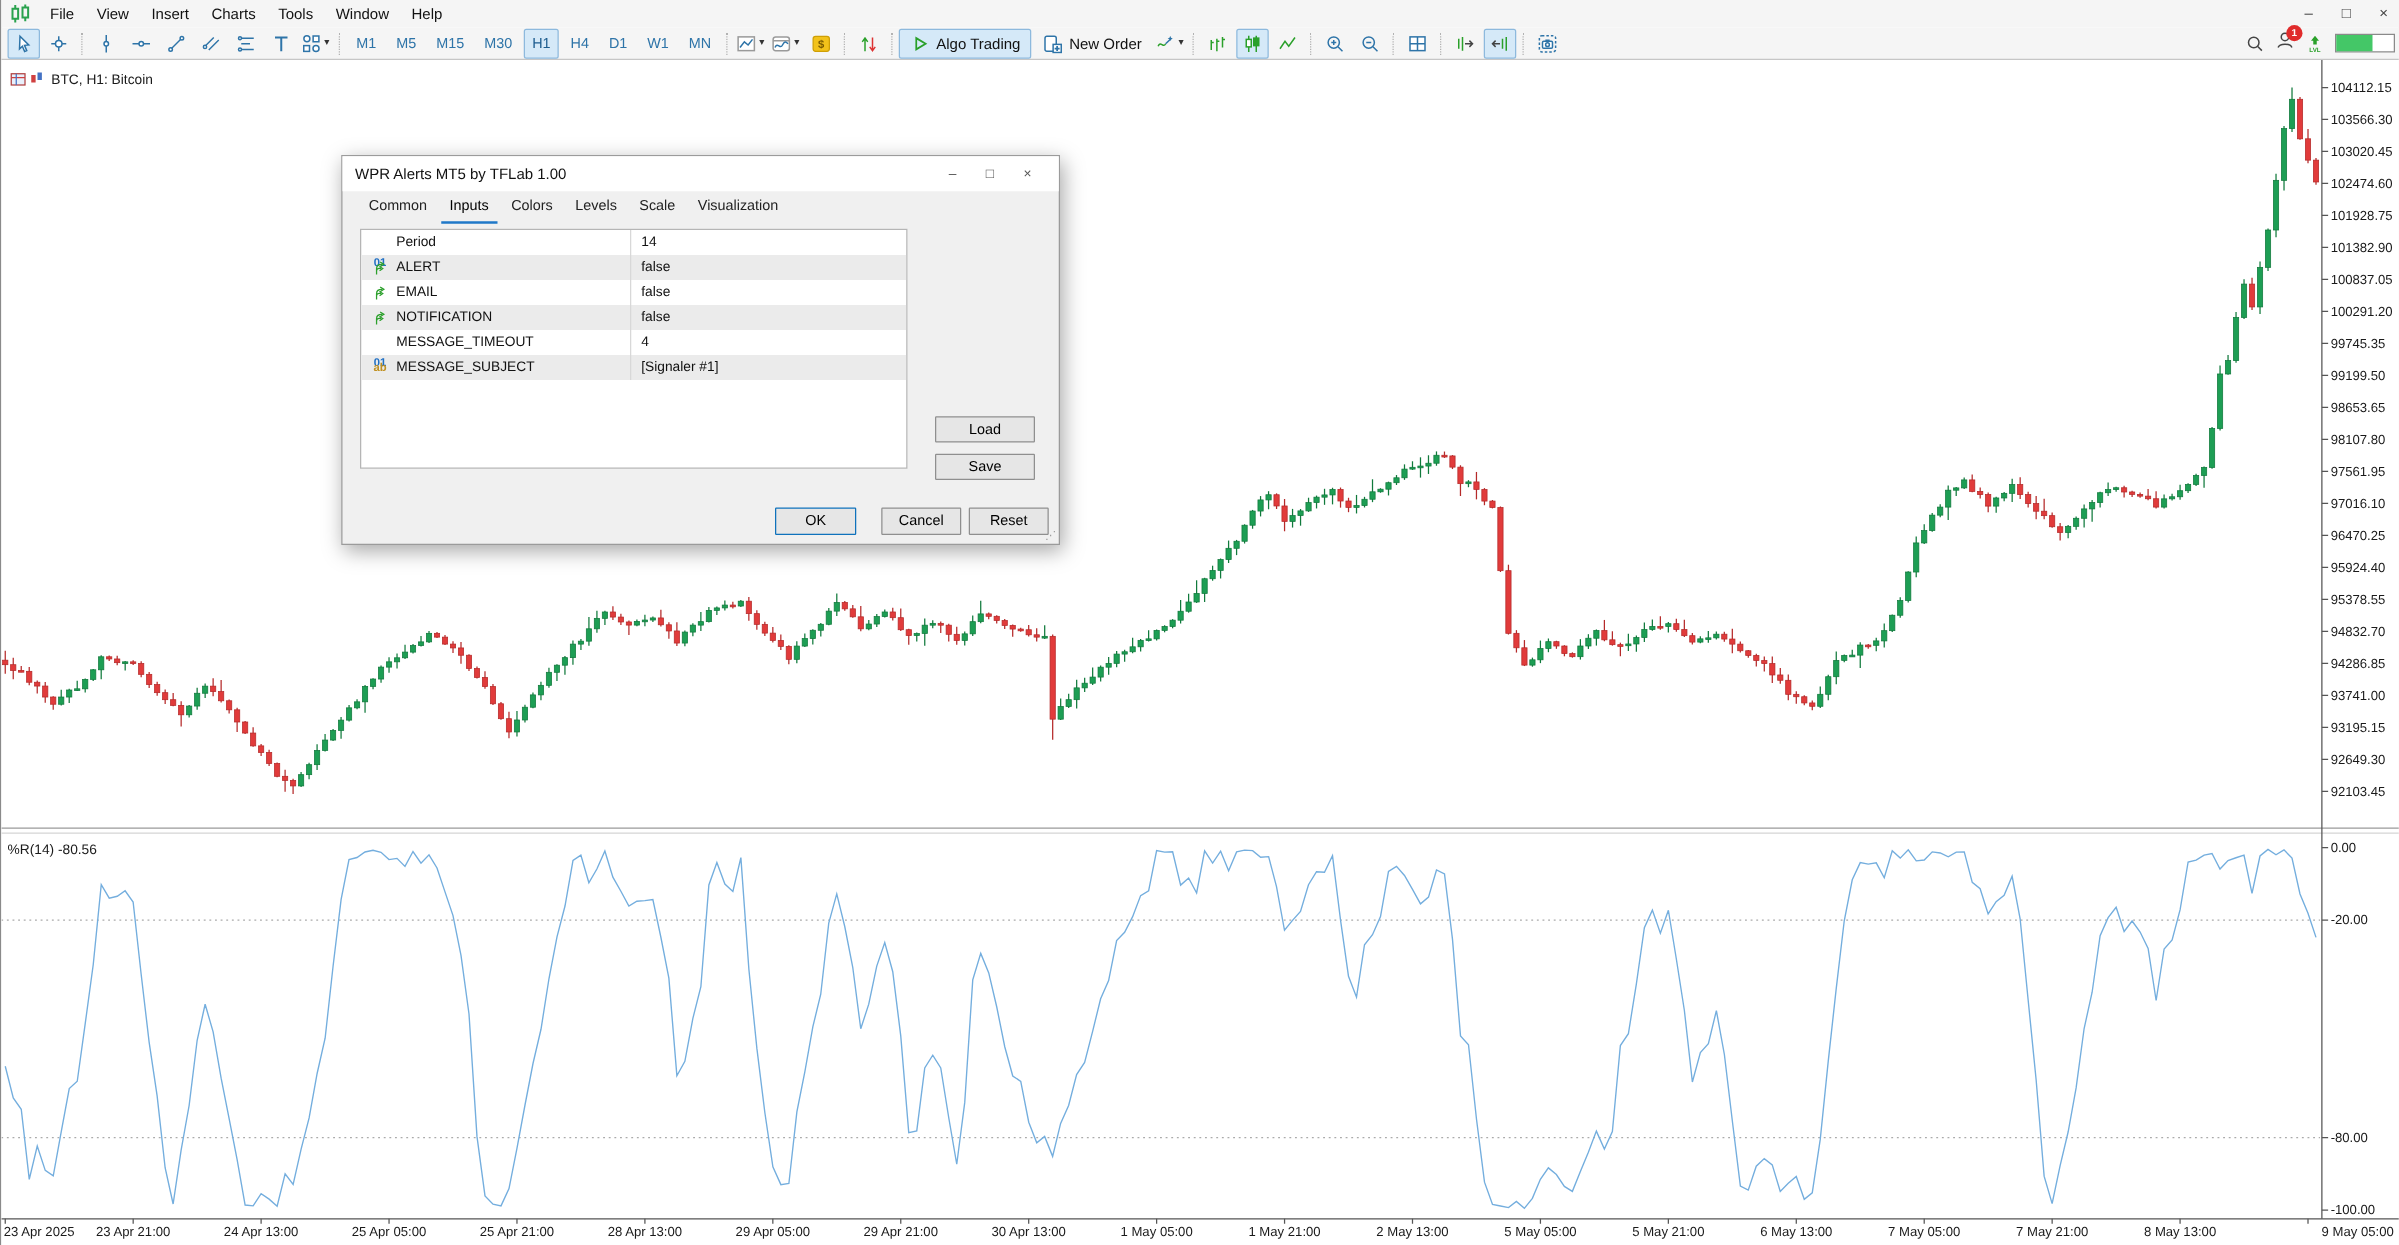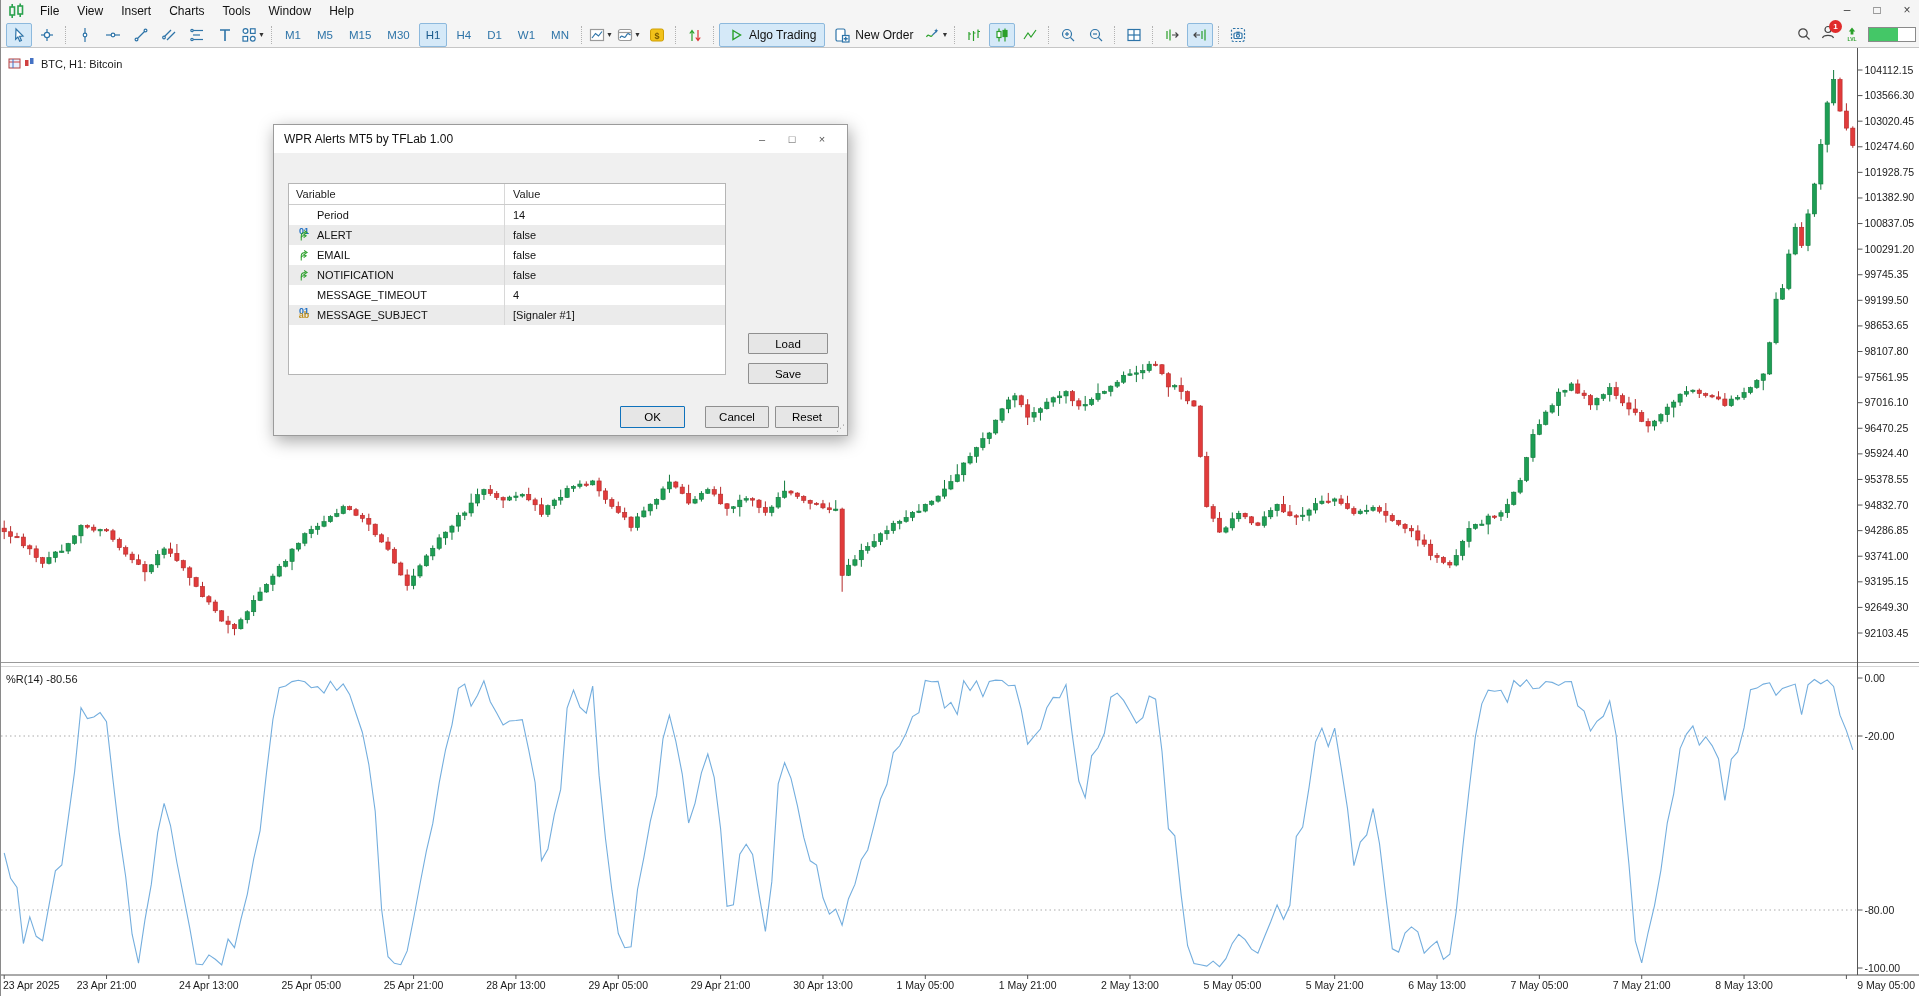--- a/index.html
+++ b/index.html
@@ -1125,25 +1125,29 @@
       <text x="5" y="635" font-size="11" font-family="Liberation Sans,sans-serif" fill="#1a1a1a">%R(14) -80.56</text>
     </svg>
 
   <div id="dialog">
     <div id="dtitlebar">
       <span id="dtitle">WPR Alerts MT5 by TFLab 1.00</span>
       <span class="dctl">–</span>
       <span class="dctl">□</span>
       <span class="dctl">×</span>
     </div>
+    <div id="dtabs">
+        <span class="dtab">Common</span>
+        <span class="dtab active">Inputs</span>
+        <span class="dtab">Colors</span>
+        <span class="dtab">Levels</span>
+        <span class="dtab">Scale</span>
+        <span class="dtab">Visualization</span>
+      </div>
     <div id="dtable">
-        <div class="trow head">
-          <div class="tc1">Variable</div>
-          <div class="tc2">Value</div>
-        </div>
         <div class="trow">
           <div class="tc1">
             <span class="ic num">01</span>
             <span>Period</span>
           </div>
           <div class="tc2">14</div>
         </div>
         <div class="trow odd">
           <div class="tc1">
             <span class="ic bool">

